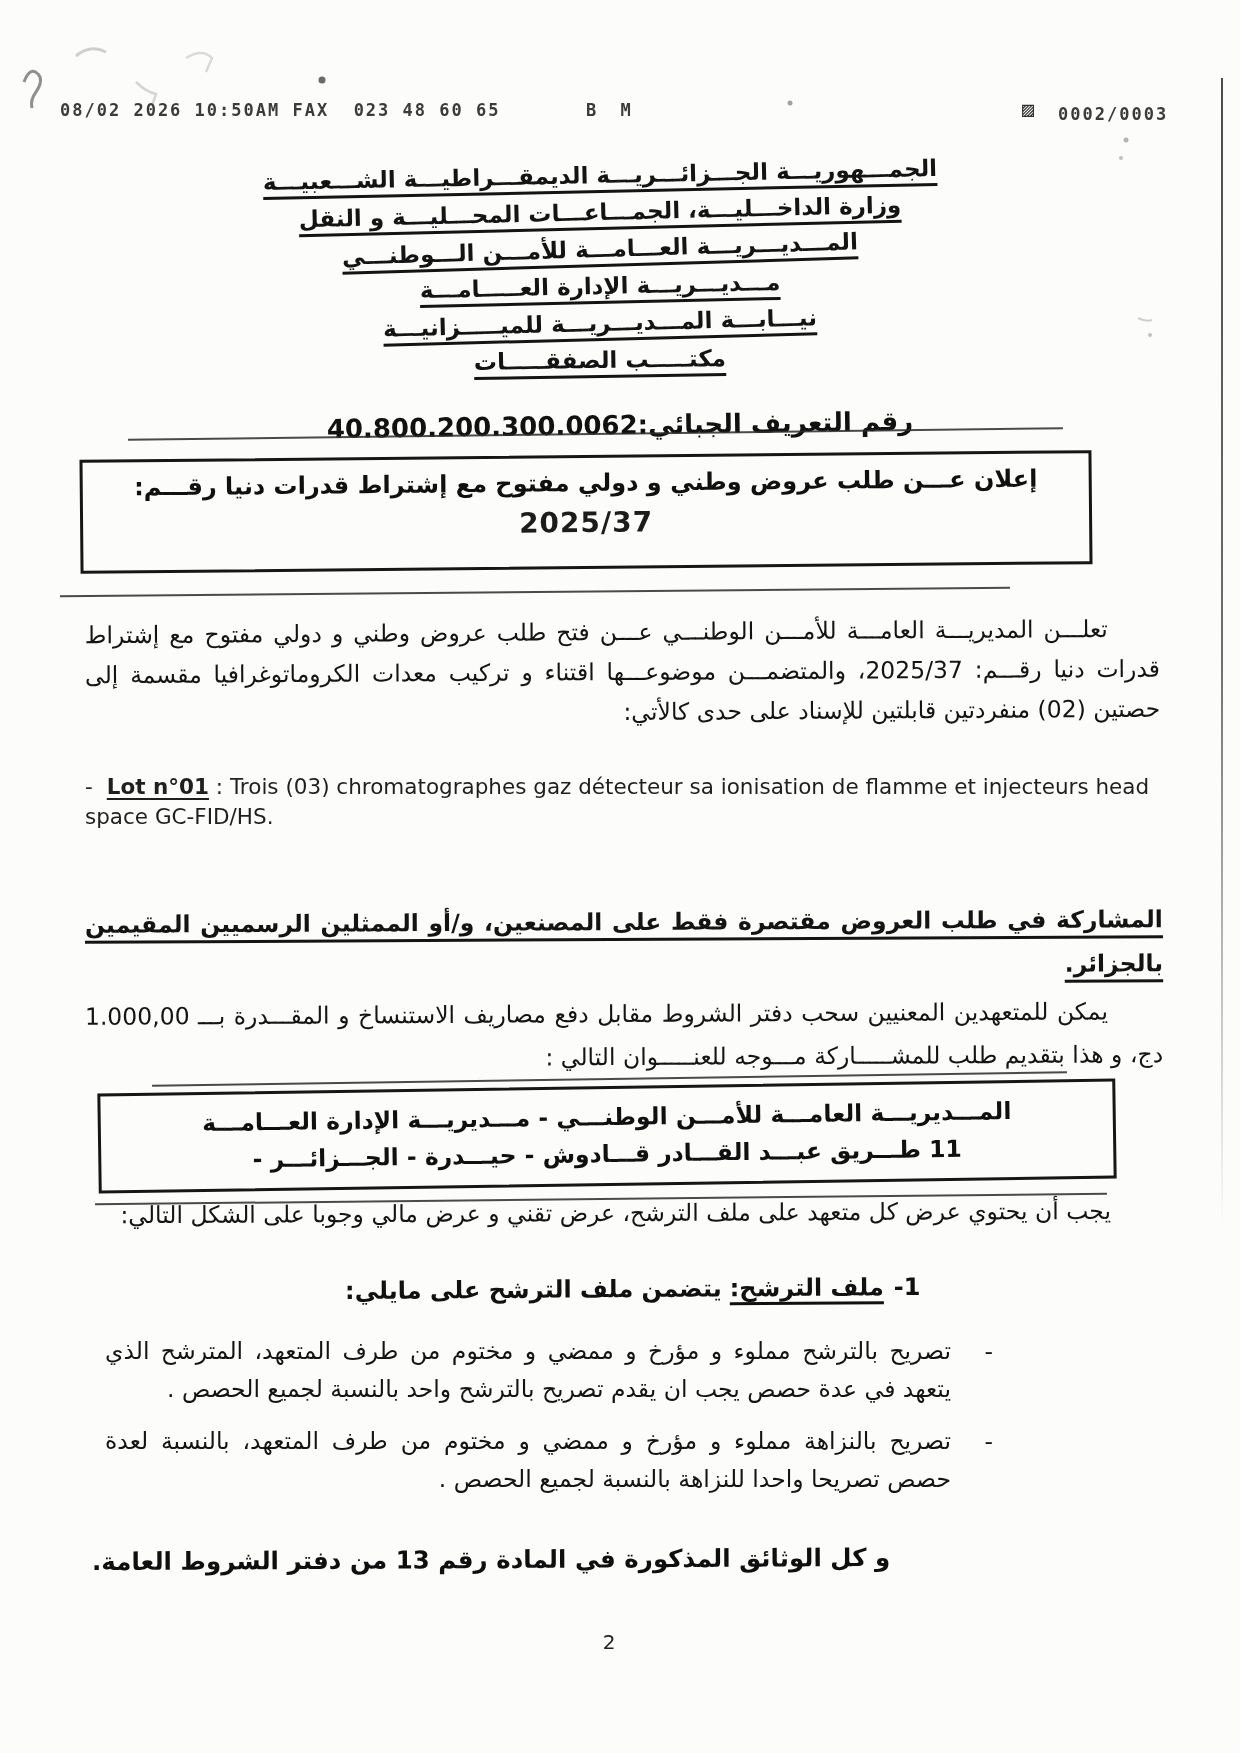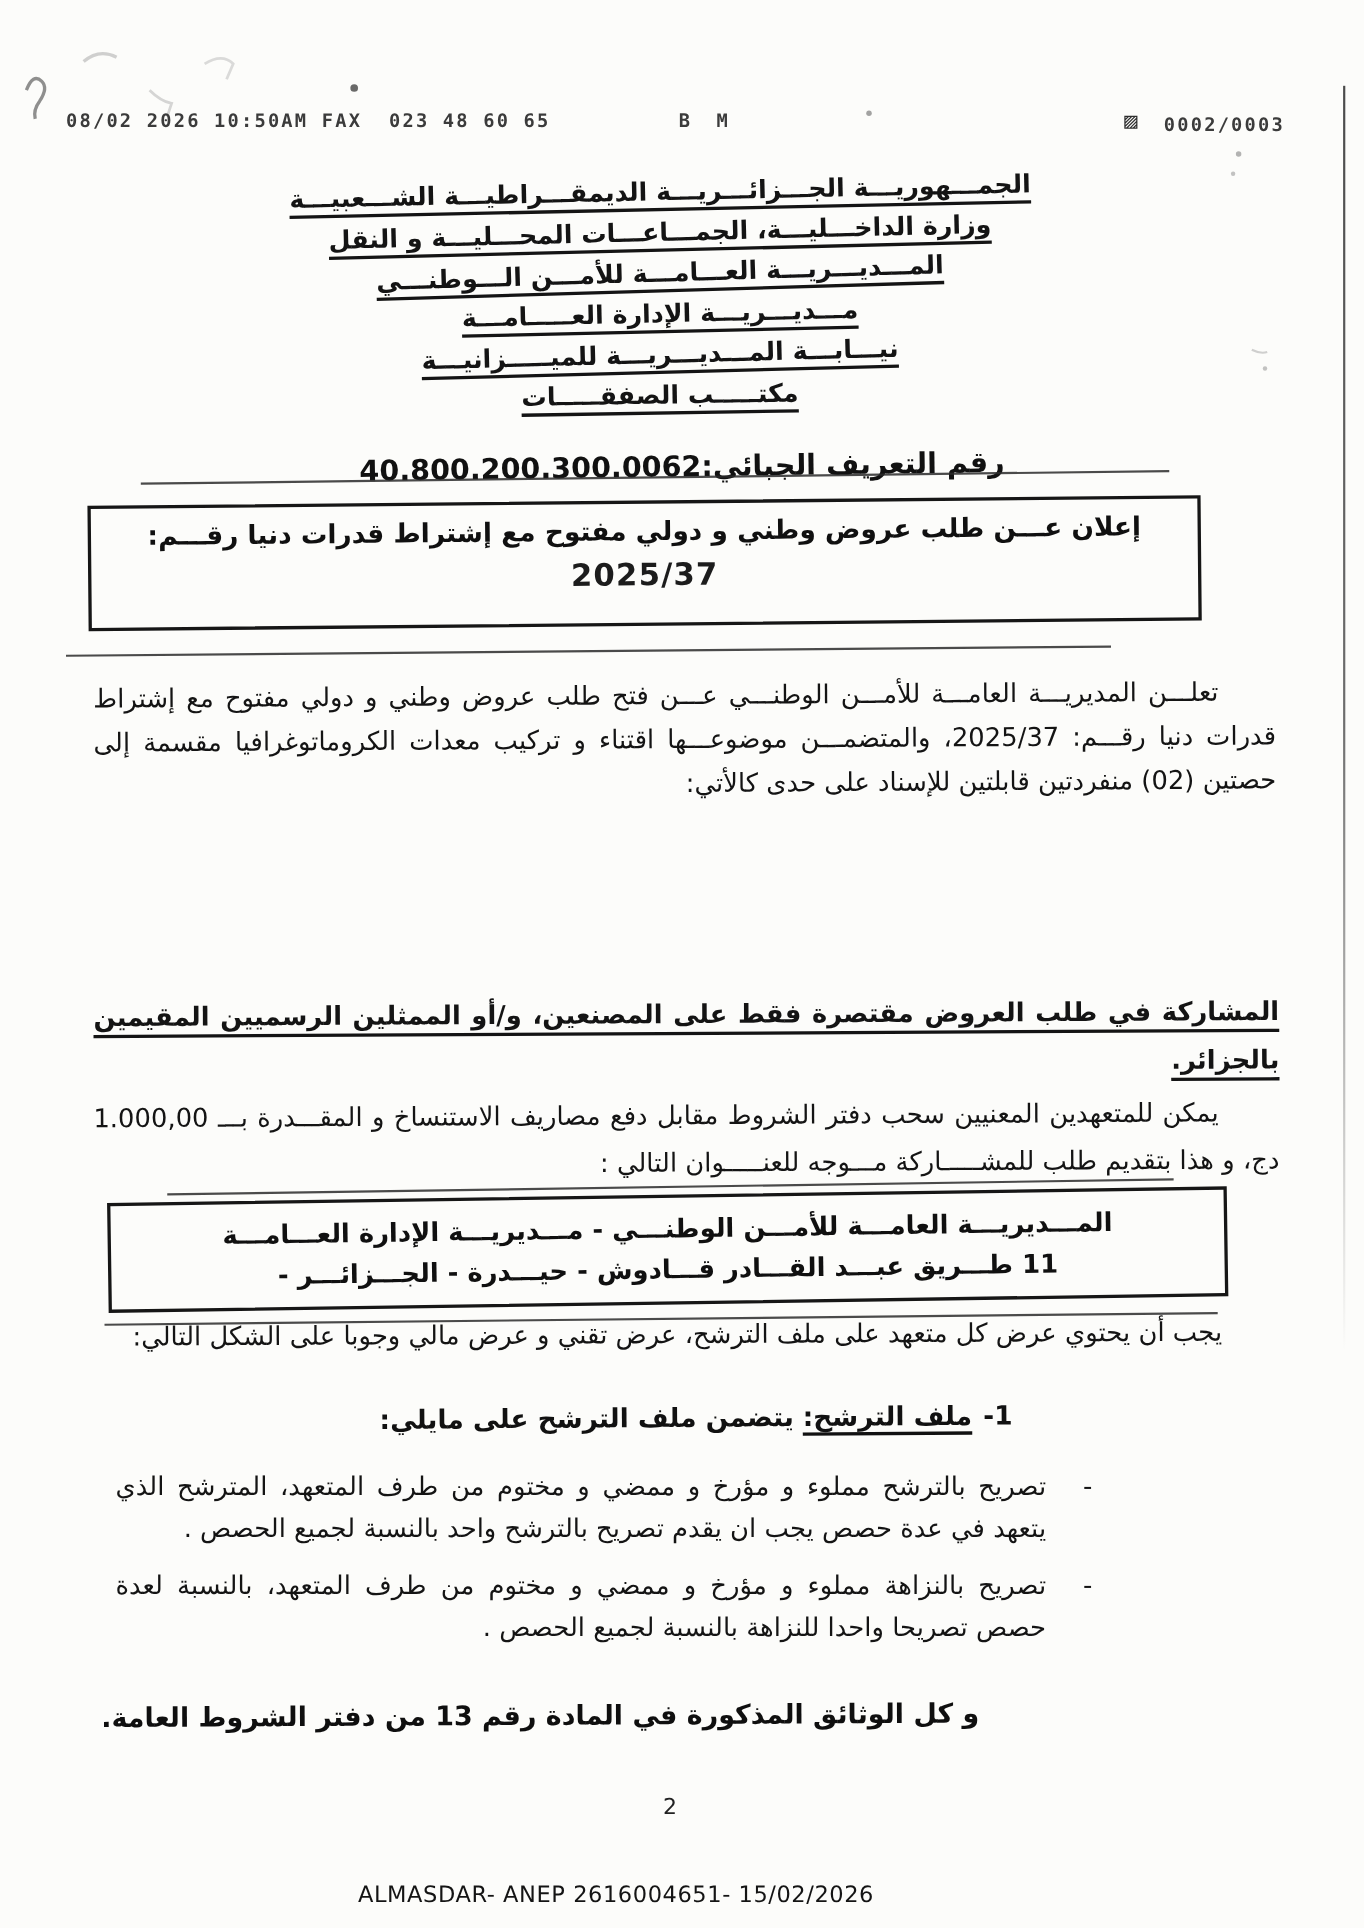--- a/index.html
+++ b/index.html
@@ -6,21 +6,21 @@
   .page{
     position:relative;width:1240px;height:1753px;margin:0 auto;
     background:#fcfcfa;overflow:hidden;
     font-family:"DejaVu Sans",sans-serif;color:#1c1c1c;
   }
   
   .fax-header{position:absolute;top:100px;left:0;width:100%;height:28px;
     font-family:"DejaVu Sans Mono",monospace;font-size:17px;font-weight:bold;
     color:#3b3b3b;}
   .fax-left{position:absolute;left:60px;top:0;letter-spacing:2px;white-space:pre;}
-  .fax-bm{position:absolute;left:617px;top:0;letter-spacing:7px;}
+  .fax-bm{position:absolute;left:586px;top:0;letter-spacing:7px;}
   .fax-icon{position:absolute;left:1022px;top:-3px;font-size:20px;color:#2e2e2e;}
   .fax-pages{position:absolute;left:1058px;top:4px;letter-spacing:2px;}
   
   .edge-line{position:absolute;left:1221px;top:78px;width:2px;height:1150px;
     background:linear-gradient(to bottom,#4b4b4b 0%,#6d6d6d 50%,rgba(130,130,130,0) 100%);}
   .pen-marks{position:absolute;left:0;top:30px;}
   .artifact{position:absolute;height:2px;background:#2a2a2a;opacity:.85;}
   .art-a{top:433px;left:128px;width:935px;transform:rotate(-.7deg);}
   .art-b{top:591px;left:60px;width:950px;transform:rotate(-.5deg);}
   .art-c{top:1078px;left:152px;width:915px;transform:rotate(-.85deg);}
@@ -127,20 +127,21 @@
   <div class="artifact art-b"></div>
 
   <div class="announce-box">
     <div class="announce-title">إعلان عـــن طلب عروض وطني و دولي مفتوح مع إشتراط قدرات دنيا رقـــم:</div>
     <div class="announce-number">2025/37</div>
   </div>
 
   <div class="para intro">تعلـــن المديريـــة العامـــة للأمـــن الوطنـــي عـــن فتح طلب عروض وطني و دولي مفتوح مع إشتراط قدرات دنيا رقـــم: 2025/37، والمتضمـــن موضوعـــها اقتناء و تركيب معدات الكروماتوغرافيا مقسمة إلى حصتين (02) منفردتين قابلتين للإسناد على حدى كالأتي:</div>
 
   <div class="lots">
+    <p class="lot"><span class="lot-dash">-</span><span class="lot-label">Lot n°01</span><span> : Trois (03) chromatographes gaz détecteur sa ionisation de flamme et injecteurs head space GC-FID/HS.</span></p>
   </div>
 
   <div class="para participation">المشاركة في طلب العروض مقتصرة فقط على المصنعين، و/أو الممثلين الرسميين المقيمين بالجزائر.</div>
 
   <div class="para withdrawal">يمكن للمتعهدين المعنيين سحب دفتر الشروط مقابل دفع مصاريف الاستنساخ و المقـــدرة بـــ 1.000,00 دج، و هذا بتقديم طلب للمشـــــاركة مـــوجه للعنـــــوان التالي :</div>
 
   <div class="artifact art-c"></div>
   <div class="artifact art-d"></div>
 
   <div class="address-box">
@@ -162,15 +163,14 @@
     <div class="bullet">
       <span class="bullet-dash">-</span>
       <span class="bullet-text">تصريح بالنزاهة مملوء و مؤرخ و ممضي و مختوم من طرف المتعهد، بالنسبة لعدة حصص تصريحا واحدا للنزاهة بالنسبة لجميع الحصص .</span>
     </div>
   </div>
 
   <div class="closing">و كل الوثائق المذكورة في المادة رقم 13 من دفتر الشروط العامة.</div>
 
   <div class="page-num">2</div>
 
-  <div class="footer">ALMASDAR- ANEP 2616004651- 15/02/2026</div>
 
 </div>
 
 </body></html>

